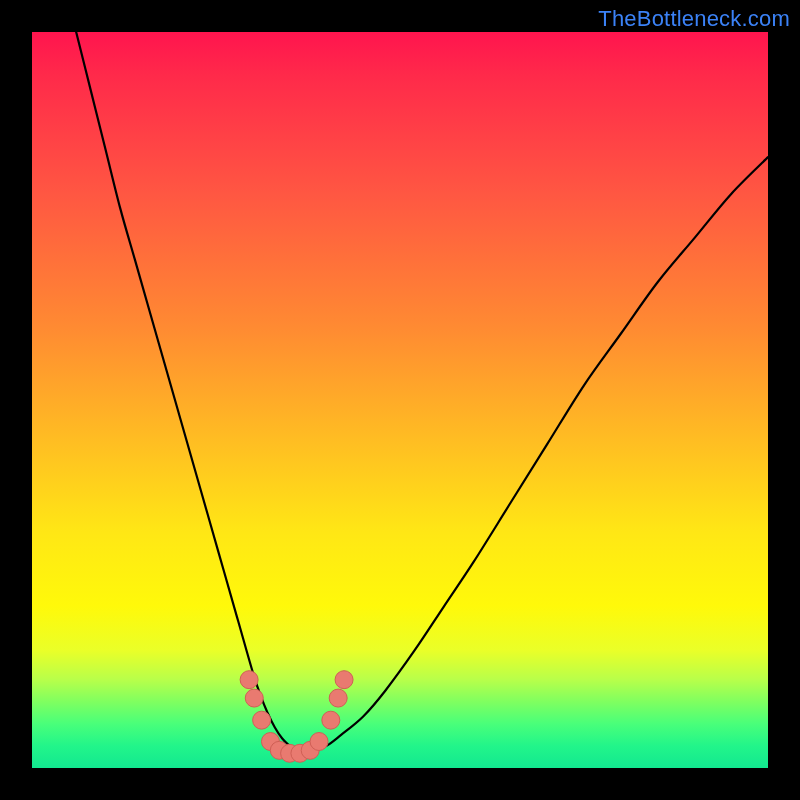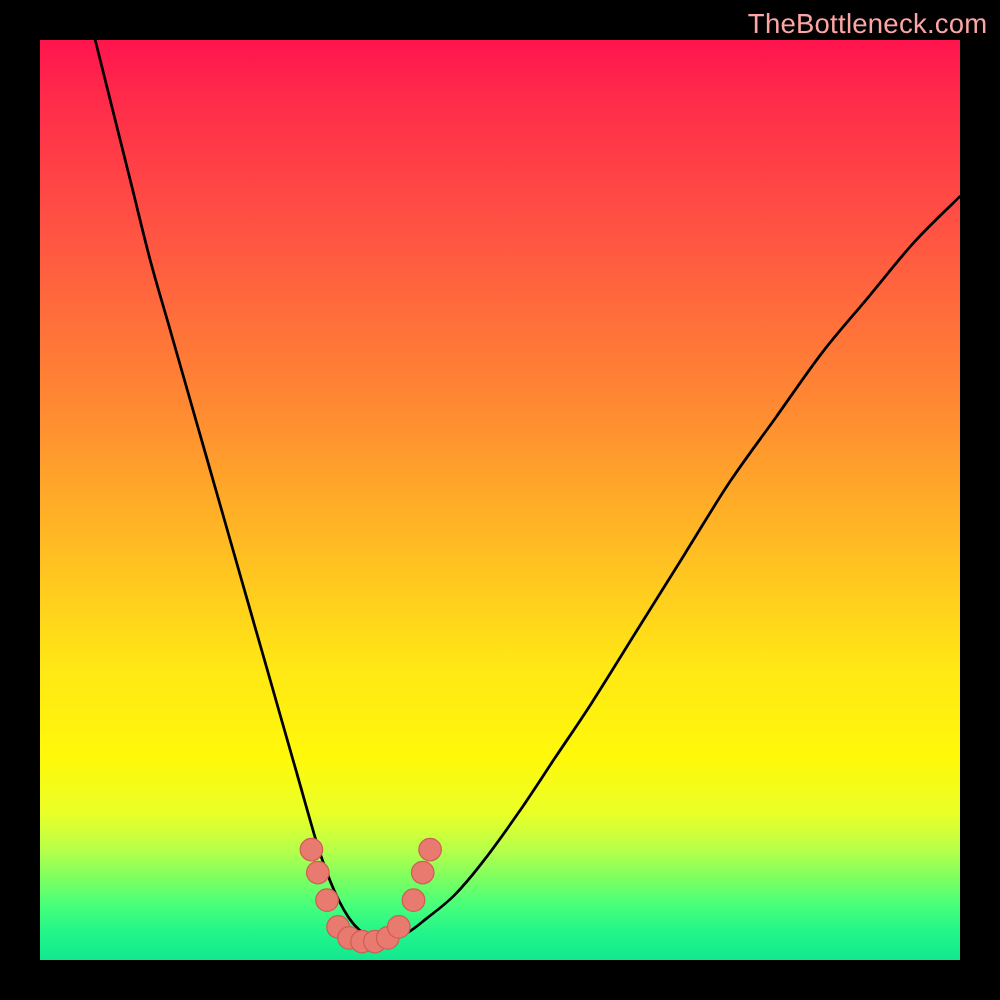--- a/index.html
+++ b/index.html
@@ -40,21 +40,21 @@
       #7fff60 91%,
       #49ff7a 94%,
       #22f58a 97%,
       #12e890 100%
     );
   }
   .watermark {
     position: absolute;
     top: 6px;
     right: 10px;
-    color: #fca5a5;
+    color: #3b82f6;
     font-size: 22px;
     font-weight: 500;
     letter-spacing: 0.2px;
     user-select: none;
   }
   svg.curve {
     position: absolute;
     left: 0;
     top: 0;
     width: 736px;

